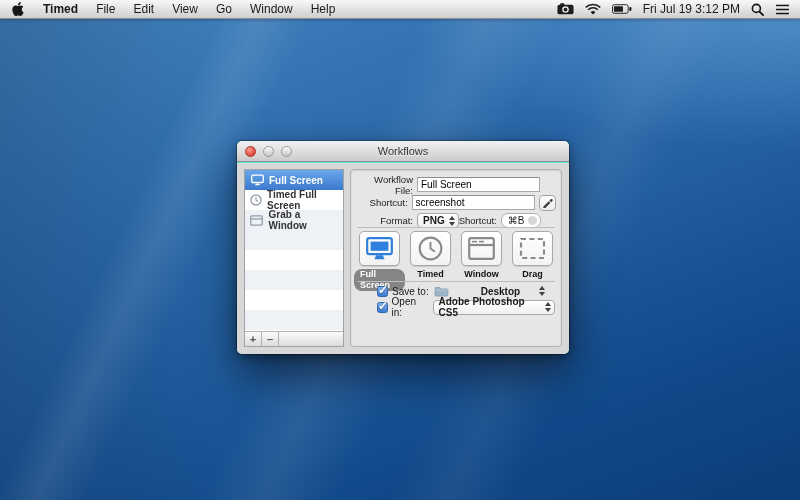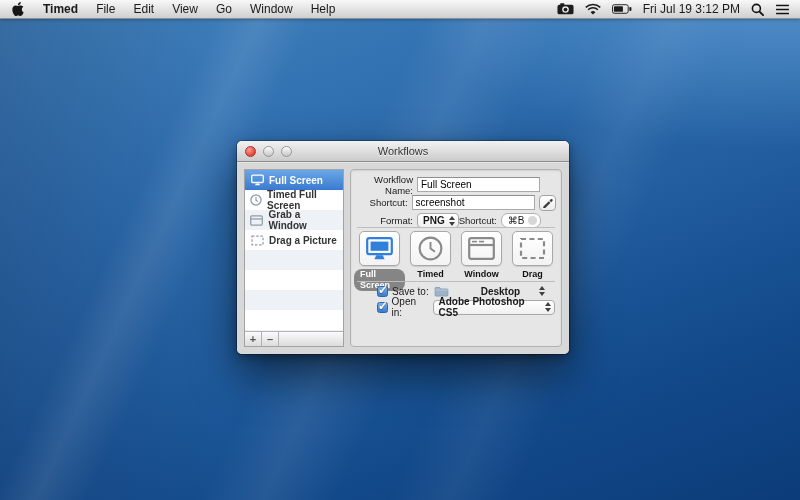--- a/index.html
+++ b/index.html
@@ -31,21 +31,21 @@
   .menubar .menu-item.active-app { font-weight:bold; }
   .menubar .spacer { flex:1; }
   .menubar .status { display:flex; align-items:center; gap:11px; padding-right:10px;padding-left:8px; }
   .menubar .status svg { display:block; }
   .menubar .clock { font-size:12px; }
 
   
   .window {
     position:absolute; left:237px; top:141px; width:332px; height:213px;
     border-radius:5px;
-    background:#e5e5e5;
+    background:#5eead4;
     box-shadow:0 20px 45px rgba(0,0,0,.55), 0 3px 10px rgba(0,0,0,.35), 0 0 0 1px rgba(0,0,0,.28);
   }
   .titlebar {
     height:21px; border-radius:5px 5px 0 0;
     background:linear-gradient(#f2f2f2, #cbcbcb);
     border-bottom:1px solid #8e8e8e;
     position:relative; display:flex; align-items:center; justify-content:center;
   }
   .titlebar .title { font-size:11px; color:#333; text-shadow:0 1px 0 rgba(255,255,255,.7); }
   .lights { position:absolute; left:8px; top:5px; display:flex; gap:7px; }
@@ -230,45 +230,37 @@
       </div>
       <div class="side-row tint">
         <span class="s-icon">
           <svg width="13" height="11" viewBox="0 0 16 13">
               <rect x="0.9" y="0.9" width="14.2" height="11.2" rx="1.4" fill="none" stroke="currentColor" stroke-width="1.5"></rect>
               <line x1="0.9" y1="4.6" x2="15.1" y2="4.6" stroke="currentColor" stroke-width="1.5"></line>
             </svg>
         </span>
         <span>Grab a Window</span>
       </div>
-      <div class="side-row">
-        <span class="s-icon">
-          <svg width="13" height="11" viewBox="0 0 16 13">
-              <rect x="1.2" y="1.2" width="13.6" height="10.6" fill="none" stroke="currentColor" stroke-width="1.5" stroke-dasharray="3 2.2"></rect>
-            </svg>
-        </span>
-        <span>Drag a Picture</span>
-      </div>
       <div class="side-row tint"></div>
       <div class="side-row"></div>
       <div class="side-row tint"></div>
       <div class="side-row"></div>
       <div class="side-row tint"></div>
 
       <div class="side-footer">
         <button class="side-btn">+</button>
         <button class="side-btn">–</button>
       </div>
     </div>
 
     <div class="panel">
 
       <div class="form-rows">
         <div class="form-row">
-          <span class="lbl">Workflow Name:</span>
+          <span class="lbl">Workflow File:</span>
           <input class="txt-input" type="text" value="Full Screen" style="">
         </div>
         <div class="form-row">
           <span class="lbl">Shortcut:</span>
           <input class="txt-input" type="text" value="screenshot" style="">
           <span class="pen-btn">
             <svg width="11" height="11" viewBox="0 0 12 12">
                 <path d="M1.6 10.4 L7.4 4.6 l1.8 1.8 -5.8 5.8 -2.4 0.6 z M8.2 3.8 l1.3-1.3 a1.2 1.2 0 0 1 1.8 1.8 L10 5.6 z" fill="#3a3a3a"></path>
               </svg>
           </span>

